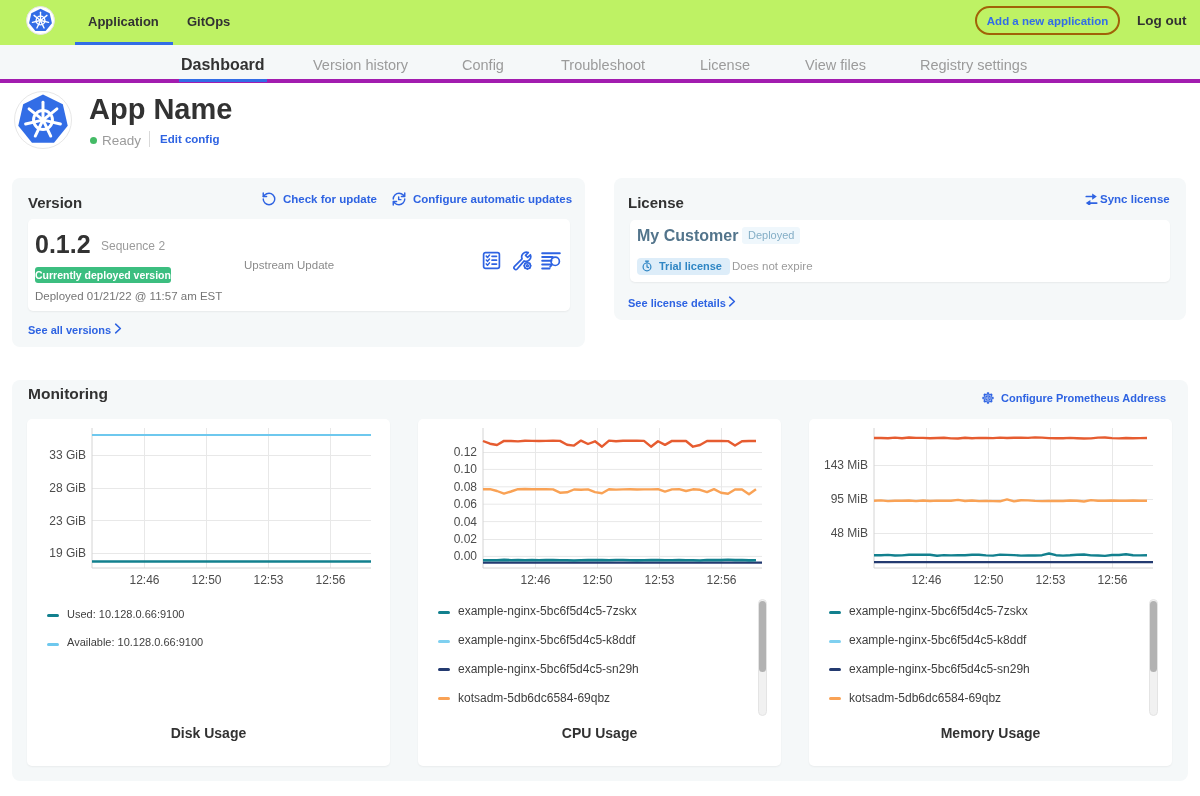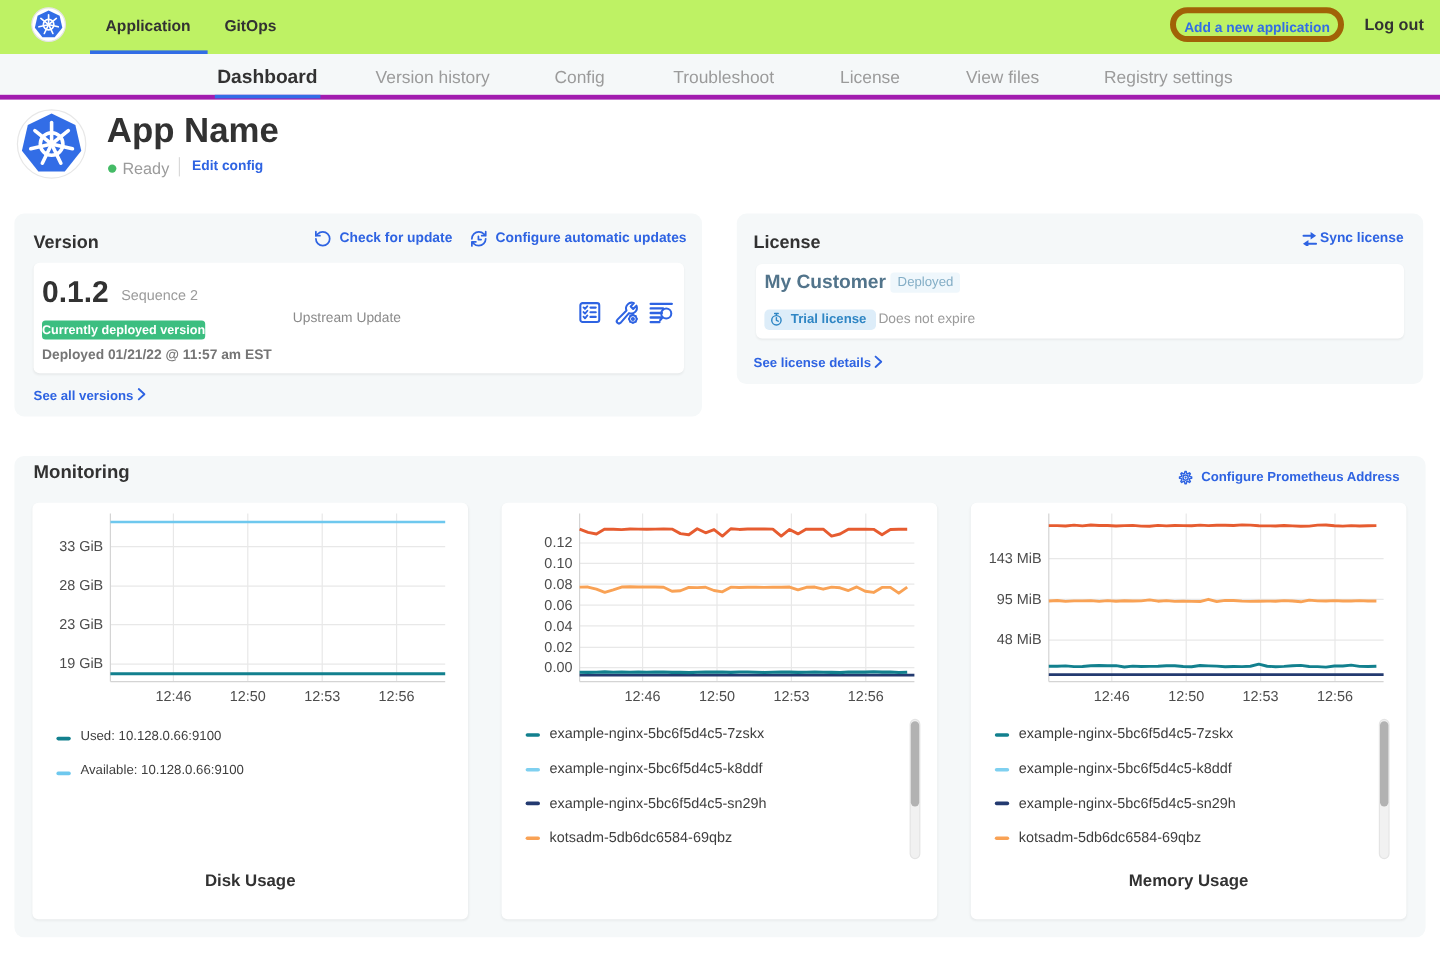--- a/index.html
+++ b/index.html
@@ -18,21 +18,21 @@
         <line x1="47.8" y1="54.5" x2="35.7" y2="79.7"></line>
         <line x1="45.1" y1="51.1" x2="17.8" y2="57.3"></line>
         <line x1="46.1" y1="46.9" x2="24.2" y2="29.4"></line>
       </g>
       <circle cx="50" cy="50" r="17.5" fill="none" stroke="#fff" stroke-width="5.5"></circle>
       <circle cx="50" cy="50" r="5" fill="#fff"></circle>
     </svg>
   <div class="abs" style="left:88px;top:14px;font-size:13px;font-weight:bold;color:#323232;line-height:15px">Application</div>
   <div class="abs" style="left:75px;top:42px;width:98px;height:3px;background:#326de6"></div>
   <div class="abs" style="left:187px;top:14px;font-size:13px;font-weight:bold;color:#323232;line-height:15px">GitOps</div>
-  <div class="abs" style="left:975px;top:6px;width:145px;height:29px;border:5px solid #a16207;border-radius:15px;color:#326de6;font-size:11.5px;font-weight:bold;text-align:center;line-height:27px">Add a new application</div>
+  <div class="abs" style="left:975px;top:6px;width:145px;height:29px;border:2px solid #a16207;border-radius:15px;color:#326de6;font-size:11.5px;font-weight:bold;text-align:center;line-height:27px">Add a new application</div>
   <div class="abs" style="left:1137px;top:13px;font-size:13.5px;font-weight:bold;color:#323232">Log out</div>
 </div>
 
 <div class="abs" style="left:0;top:45px;width:1200px;height:38px;background:#f5f8f9;border-bottom:4px solid #a21caf">
   <div class="abs" style="left:181px;top:11px;font-size:16px;font-weight:bold;color:#323232">Dashboard</div>
   <div class="abs" style="left:179px;top:34px;width:88px;height:3px;background:#326de6"></div>
   <div class="abs" style="left:313px;top:12px;font-size:14.5px;color:#9b9b9b">Version history</div>
   <div class="abs" style="left:462px;top:12px;font-size:14.5px;color:#9b9b9b">Config</div>
   <div class="abs" style="left:561px;top:12px;font-size:14.5px;color:#9b9b9b">Troubleshoot</div>
   <div class="abs" style="left:700px;top:12px;font-size:14.5px;color:#9b9b9b">License</div>
@@ -70,21 +70,21 @@
 <div class="abs lnk" style="left:283px;top:193px;font-size:11.5px">Check for update</div>
 <svg viewBox="0 0 20 20" width="16" height="16" style="position:absolute;left:391px;top:191px" fill="none" stroke="#2e63e2" stroke-width="1.8" stroke-linecap="round" stroke-linejoin="round">
     <path d="M2.8 10a7.2 7.2 0 0 1 7.2-7.2 7.8 7.8 0 0 1 5.4 2.2l1.8 1.8 M17.2 2.6v4.2H13 M17.2 10a7.2 7.2 0 0 1-7.2 7.2 7.8 7.8 0 0 1-5.4-2.2l-1.8-1.8 M2.8 17.4v-4.2H7" stroke-width="1.8"></path>
     <path d="M9.6 7.4v3.4h2.8" stroke-width="1.8"></path>
   </svg>
 <div class="abs lnk" style="left:413px;top:193px;font-size:11.5px">Configure automatic updates</div>
 <div class="abs" style="left:28px;top:219px;width:542px;height:92px;background:#fff;border-radius:5px;box-shadow:0 1px 2px rgba(0,0,0,.06)"></div>
 <div class="abs" style="left:35px;top:232px;font-size:25px;font-weight:bold;color:#323232;line-height:25px">0.1.2</div>
 <div class="abs" style="left:101px;top:239px;font-size:12px;color:#9b9b9b">Sequence 2</div>
 <div class="abs" style="left:35px;top:267px;height:16px;background:#3cbe80;border-radius:3px;color:#fff;font-size:10.5px;font-weight:bold;line-height:16px;padding:0 0">Currently deployed version</div>
-<div class="abs" style="left:35px;top:290px;font-size:11.5px;font-weight:bold;color:#757575">Deployed 01/21/22 @ 11:57 am EST</div>
+<div class="abs" style="left:35px;top:290px;font-size:11.5px;font-weight:normal;color:#757575">Deployed 01/21/22 @ 11:57 am EST</div>
 <div class="abs" style="left:244px;top:259px;font-size:11.5px;font-weight:normal;color:#8a8a8a">Upstream Update</div>
 <svg viewBox="0 0 20 20" width="19" height="19" style="position:absolute;left:482px;top:251px" fill="none" stroke="#2e63e2" stroke-width="1.8" stroke-linecap="round" stroke-linejoin="round">
     <rect x="1.7" y="1.7" width="16.6" height="16.6" rx="2" stroke-width="1.8"></rect>
     <path d="M4.5 5.4 l1.3 1.4 2.1-2.5 M4.5 9.5 l1.3 1.4 2.1-2.5 M4.5 13.6 l1.3 1.4 2.1-2.5" stroke-width="1.6"></path>
     <path d="M10.6 5.6 h4.6 M10.6 9.7 h4.6 M10.6 13.8 h4.6" stroke-width="1.9"></path>
   </svg>
 <svg viewBox="0 0 20 20" width="21" height="21" style="position:absolute;left:512px;top:250px" fill="none" stroke="#2e63e2" stroke-width="1.8" stroke-linecap="round" stroke-linejoin="round">
     <path d="M4.9 18.1a1.75 1.75 0 0 1-2.5-2.5l7.2-7.2a4.5 4.5 0 0 1 5.9-5.9l-2.6 2.6 2 2 2.6-2.6a4.5 4.5 0 0 1-5.9 5.9z" stroke-width="1.6"></path>
     <circle cx="14.7" cy="15" r="2.9" stroke-width="1.5"></circle>
     <circle cx="17.80" cy="15.00" r="0.85" fill="#2e63e2" stroke="none"></circle>
@@ -201,20 +201,21 @@
 <div style="position:absolute;left:19.5px;top:191.5px;width:12px;height:3px;border-radius:2px;background:#12808e"></div>
     <div style="position:absolute;left:40px;top:185px;font-size:12px;color:#3e3e3e;white-space:nowrap">example-nginx-5bc6f5d4c5-7zskx</div>
     <div style="position:absolute;left:19.5px;top:220.5px;width:12px;height:3px;border-radius:2px;background:#7fd0f0"></div>
     <div style="position:absolute;left:40px;top:214px;font-size:12px;color:#3e3e3e;white-space:nowrap">example-nginx-5bc6f5d4c5-k8ddf</div>
     <div style="position:absolute;left:19.5px;top:249.0px;width:12px;height:3px;border-radius:2px;background:#233a70"></div>
     <div style="position:absolute;left:40px;top:242.5px;font-size:12px;color:#3e3e3e;white-space:nowrap">example-nginx-5bc6f5d4c5-sn29h</div>
     <div style="position:absolute;left:19.5px;top:278.0px;width:12px;height:3px;border-radius:2px;background:#f9a255"></div>
     <div style="position:absolute;left:40px;top:271.5px;font-size:12px;color:#3e3e3e;white-space:nowrap">kotsadm-5db6dc6584-69qbz</div>
     <div style="position:absolute;left:340px;top:180px;width:9px;height:117px;background:#f1f1f1;border:1px solid #e4e4e4;border-radius:5px"></div>
     <div style="position:absolute;left:341px;top:182px;width:7px;height:71px;background:#b2b2b2;border-radius:3.5px"></div>
+<div style="position:absolute;left:0;top:306px;width:363px;text-align:center;font-size:14px;font-weight:bold;color:#323232">CPU Usage</div>
 </div>
 <div style="position:absolute;left:809px;top:419px;width:363px;height:347px;background:#fff;border-radius:5px;box-shadow:0 1px 2px rgba(0,0,0,.05)">
 <svg width="363" height="170" viewBox="0 0 363 170" style="position:absolute;left:0;top:0" font-family="Liberation Sans, sans-serif">
       <line x1="65" y1="46.5" x2="344" y2="46.5" stroke="#e8e8e8" stroke-width="1"></line>
       <line x1="65" y1="80.5" x2="344" y2="80.5" stroke="#e8e8e8" stroke-width="1"></line>
       <line x1="65" y1="114.5" x2="344" y2="114.5" stroke="#e8e8e8" stroke-width="1"></line>
       <line x1="117.5" y1="9" x2="117.5" y2="149" stroke="#e8e8e8" stroke-width="1"></line>
       <line x1="179.5" y1="9" x2="179.5" y2="149" stroke="#e8e8e8" stroke-width="1"></line>
       <line x1="241.5" y1="9" x2="241.5" y2="149" stroke="#e8e8e8" stroke-width="1"></line>
       <line x1="303.5" y1="9" x2="303.5" y2="149" stroke="#e8e8e8" stroke-width="1"></line>

